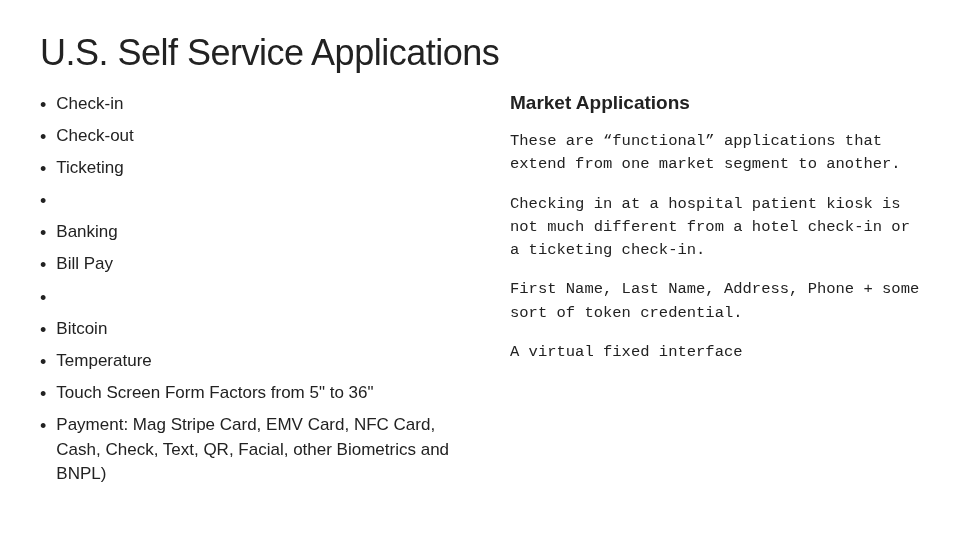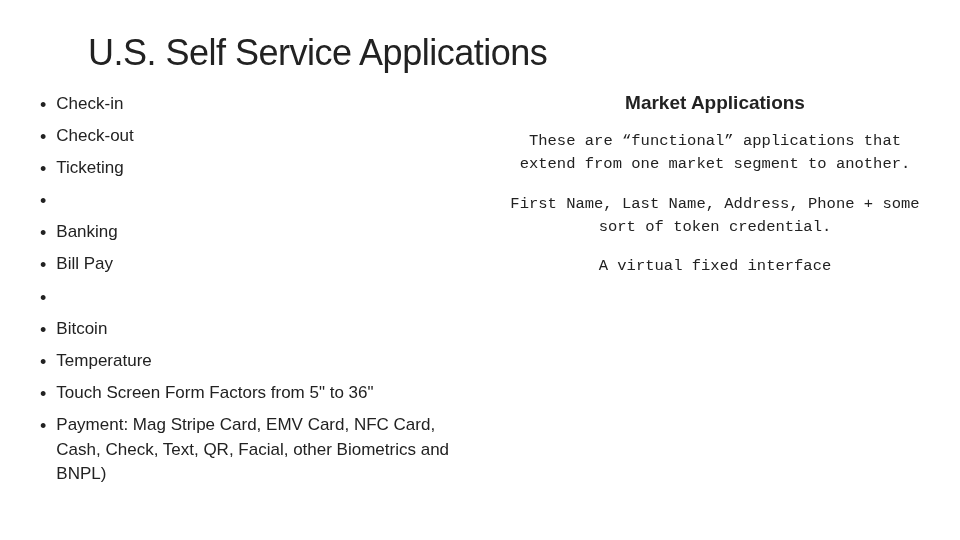--- a/index.html
+++ b/index.html
@@ -17,34 +17,32 @@
       padding: 32px 40px 24px 40px;
       display: flex;
       flex-direction: column;
     }
     .title {
       font-size: 36px;
       font-weight: normal;
       color: #222222;
       margin-bottom: 18px;
       letter-spacing: -0.5px;
-      margin-left: 48px;
     }
     .content-area {
       display: flex;
       flex: 1;
       gap: 40px;
     }
     .left-col {
       flex: 0 0 430px;
     }
     .right-col {
       flex: 1;
       padding-top: 0px;
-      text-align: center;
     }
     .bullet-list {
       list-style: none;
       padding: 0;
       margin: 0;
     }
     .bullet-list li {
       display: flex;
       align-items: flex-start;
       font-size: 17px;
@@ -123,17 +121,18 @@
           </li>
           <li class="last-item">
             <span class="bullet">•</span>
             <span>Payment:  Mag Stripe Card, EMV Card, NFC Card, Cash, Check, Text, QR, Facial, other Biometrics and BNPL)</span>
           </li>
         </ul>
     </div>
     <div class="right-col">
       <div class="market-title">Market Applications</div>
       <div class="para">These are “functional” applications that extend from one market segment to another.</div>
+      <div class="para">Checking in at a hospital patient kiosk is not much different from a hotel check-in or a ticketing check-in.</div>
       <div class="para">First Name, Last Name, Address, Phone + some sort of token credential.</div>
       <div class="para">A virtual fixed interface</div>
     </div>
   </div>
 </div>
 
 </body></html>

